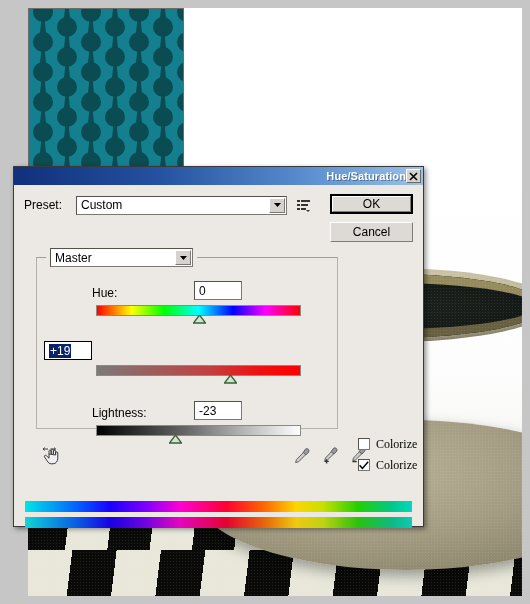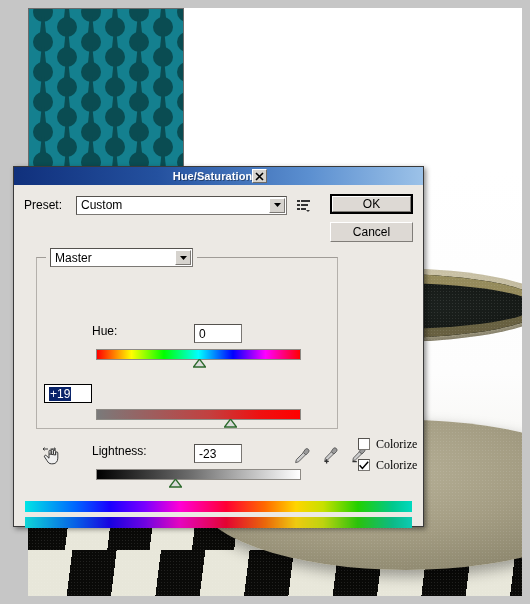--- a/index.html
+++ b/index.html
@@ -111,21 +111,21 @@
   #dialog{
     position:absolute;left:13px;top:166px;width:411px;height:361px;
     background:#ece9e4;
     border:1px solid #3a3a3a;
     box-shadow:2px 2px 5px rgba(0,0,0,.45);
     box-sizing:border-box;
   }
   #titlebar{
     height:18px;width:100%;
     background:linear-gradient(90deg,#10307c 0%,#24519f 35%,#5b8fd0 72%,#9cc2e8 100%);
-    display:flex;align-items:center;justify-content:center;
+    display:flex;align-items:center;justify-content:flex-end;
     padding:0 2px 0 5px;box-sizing:border-box;
   }
   #title-text{
     color:#ffffff;font-size:11px;font-weight:bold;letter-spacing:.1px;
     text-shadow:1px 1px 0 rgba(0,0,0,.35);
   }
   #close-btn{
     width:15px;height:14px;background:#d6d3ce;
     border:1px solid #6e6b66;border-top-color:#ffffff;border-left-color:#ffffff;
     display:flex;align-items:center;justify-content:center;cursor:pointer;
@@ -176,21 +176,21 @@
   #channel-combo{
     position:absolute;left:36px;top:63px;width:143px;height:19px;background:#ffffff;
     border:1px solid #7b7874;border-top-color:#55524e;border-left-color:#55524e;
     display:flex;align-items:center;box-sizing:border-box;z-index:3;cursor:pointer;
   }
   #channel-value{font-size:12px;padding-left:4px;flex:1;color:#000;}
   
   #channel-mask{position:absolute;left:32px;top:70px;width:151px;height:6px;background:#ece9e4;z-index:2;}
 
   .slider-group{position:absolute;left:30px;width:290px;}
-  .slider-row{display:flex;align-items:flex-start;height:20px;margin-top:44px;}
+  .slider-row{display:flex;align-items:flex-end;height:20px;}
   .slider-label{font-size:12px;color:#000;width:150px;padding-left:48px;box-sizing:border-box;}
   .num-field{
     width:48px;height:19px;background:#ffffff;
     border:1px solid #7b7874;border-top-color:#55524e;border-left-color:#55524e;
     font-size:12px;color:#000;display:flex;align-items:center;box-sizing:border-box;
     padding-left:4px;
   }
   .num-field.selected{border:1px solid #000;}
   .num-field.selected .val{background:#0a246a;color:#ffffff;padding:0 1px;}
 

